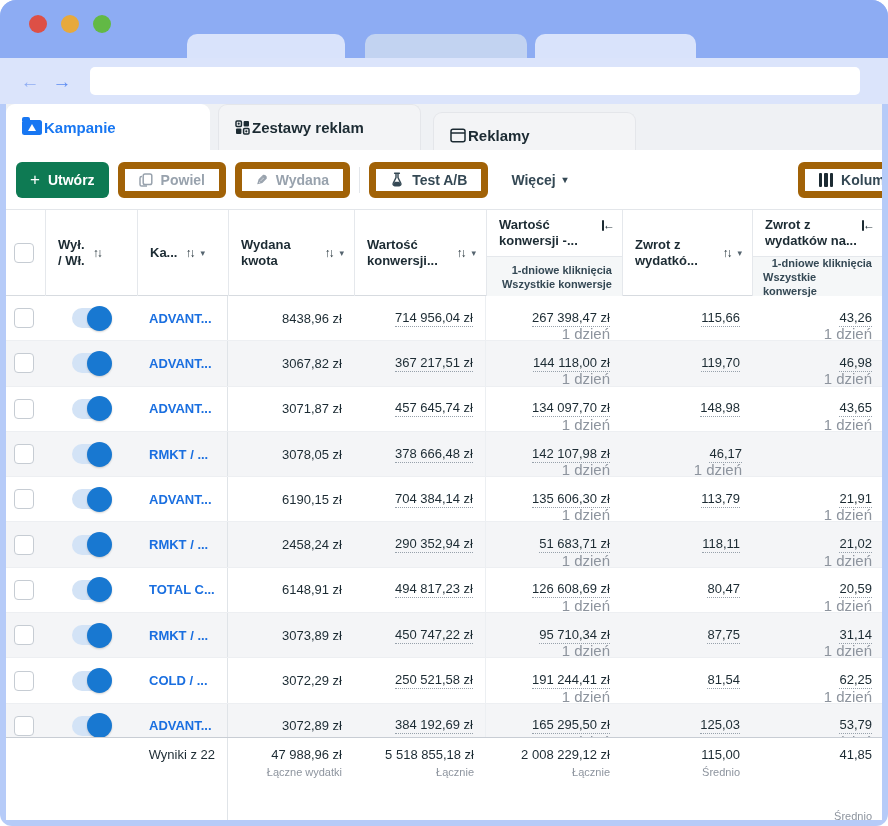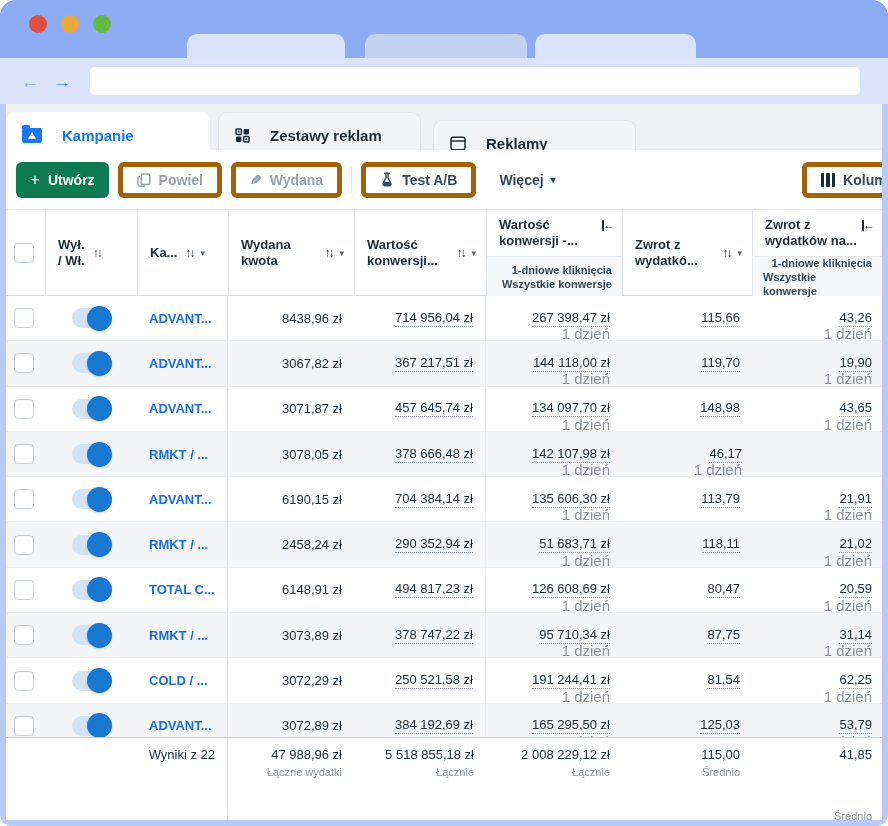--- a/index.html
+++ b/index.html
@@ -21,38 +21,38 @@
   .nav-arrow { font-size:19px; font-weight:700; line-height:1; width:24px; text-align:center; cursor:default; }
   .nav-back { color:#8fadf3; }
   .nav-fwd { color:#5d8cf2; margin-left:8px; }
   .address-bar { flex:1; height:28px; background:#ffffff; border-radius:5px; margin-left:16px; }
 
   
   .page { margin:0 6px 6px 6px; height:716px; background:#ffffff; overflow:hidden; position:relative; }
 
   
   .tabsbar { height:46px; background:#eff1f4; position:relative; }
-  .tab { position:absolute; top:8px; height:46px; border-radius:9px 9px 0 0; display:flex;
-         align-items:center; gap:20px; padding:12px 16px; font-size:15px; font-weight:700; color:#1c2b33; }
+  .tab { position:absolute; top:0; height:46px; border-radius:9px 9px 0 0; display:flex;
+         align-items:center; gap:2px; padding:12px 16px; font-size:15px; font-weight:700; color:#1c2b33; }
   .tab-active { left:0; width:204px; background:#ffffff; color:#1877f2; }
   .tab-idle { background:#f3f4f6; border:1px solid #e4e6ea; border-bottom:none; }
   .tab-2 { left:212px; width:203px; }
   .tab-3 { left:427px; width:203px;margin-top:8px; }
   .folder-ic { width:20px; height:15px; background:#1877f2; border-radius:2.5px; position:relative;
                display:flex; align-items:center; justify-content:center; }
   .folder-ic::before { content:""; position:absolute; top:-3px; left:0; width:8px; height:4px;
                        background:#1877f2; border-radius:2px 2px 0 0; }
   .folder-ic i { display:block; width:0; height:0; border-left:4.5px solid transparent;
                  border-right:4.5px solid transparent; border-bottom:7px solid #ffffff; }
 
   
   .toolbar { height:60px; background:#ffffff; border-bottom:1px solid #e3e6ea; display:flex;
              align-items:center; padding:0 10px; gap:9px; position:relative; }
   .btn { height:36px; border-radius:6px; display:flex; align-items:center; gap:8px; padding:0 14px;
-         font-size:14px; font-weight:600; background:#ffffff; border:5px solid #a16207; color:#344854; cursor:pointer; }
+         font-size:14px; font-weight:600; background:#ffffff; border:7px solid #a16207; color:#344854; cursor:pointer; }
   .btn-green { background:#0e7a53; border:none; color:#ffffff; }
   .btn-disabled { color:#98a2ad; }
   .btn-plain { border:none; gap:7px; }
   .plus-glyph { font-size:17px; font-weight:400; line-height:1; }
   .pencil { font-size:14px; transform:scaleX(-1); line-height:1; }
   .more-caret { font-size:10px; color:#344854; }
   .sep-v { width:1px; height:26px; background:#e3e6ea; }
   .btn-columns { position:absolute; right:-40px; top:12px; }
   .cols-ic { display:flex; gap:2px; }
   .cols-ic i { width:3.5px; height:14px; background:#1c2b33; border-radius:1px; }
@@ -322,21 +322,21 @@
             <span class="dotu">367 217,51 zł</span>
           </div>
           <div class="td td-num">
             <span class="dotu">144 118,00 zł</span>
             <span class="subattr">1 dzień</span>
           </div>
           <div class="td td-num">
             <span class="dotu">119,70</span>
           </div>
           <div class="td td-num td-c8">
-            <span class="dotu">19,90</span>
+            <span class="dotu">46,98</span>
             <span class="subattr">1 dzień</span>
           </div>
         </div>
         <div class="trow grid">
           <div class="td td-c1">
             <span class="cb"></span>
           </div>
           <div class="td td-c2">
             <span class="toggle"></span>
           </div>
@@ -477,21 +477,21 @@
           <div class="td td-c2">
             <span class="toggle"></span>
           </div>
           <div class="td td-name">
             <a class="name-link">RMKT / ...</a>
           </div>
           <div class="td td-num">
             <span>3073,89 zł</span>
           </div>
           <div class="td td-num td-conv">
-            <span class="dotu">378 747,22 zł</span>
+            <span class="dotu">450 747,22 zł</span>
           </div>
           <div class="td td-num">
             <span class="dotu">95 710,34 zł</span>
             <span class="subattr">1 dzień</span>
           </div>
           <div class="td td-num">
             <span class="dotu">87,75</span>
           </div>
           <div class="td td-num td-c8">
             <span class="dotu">31,14</span>

